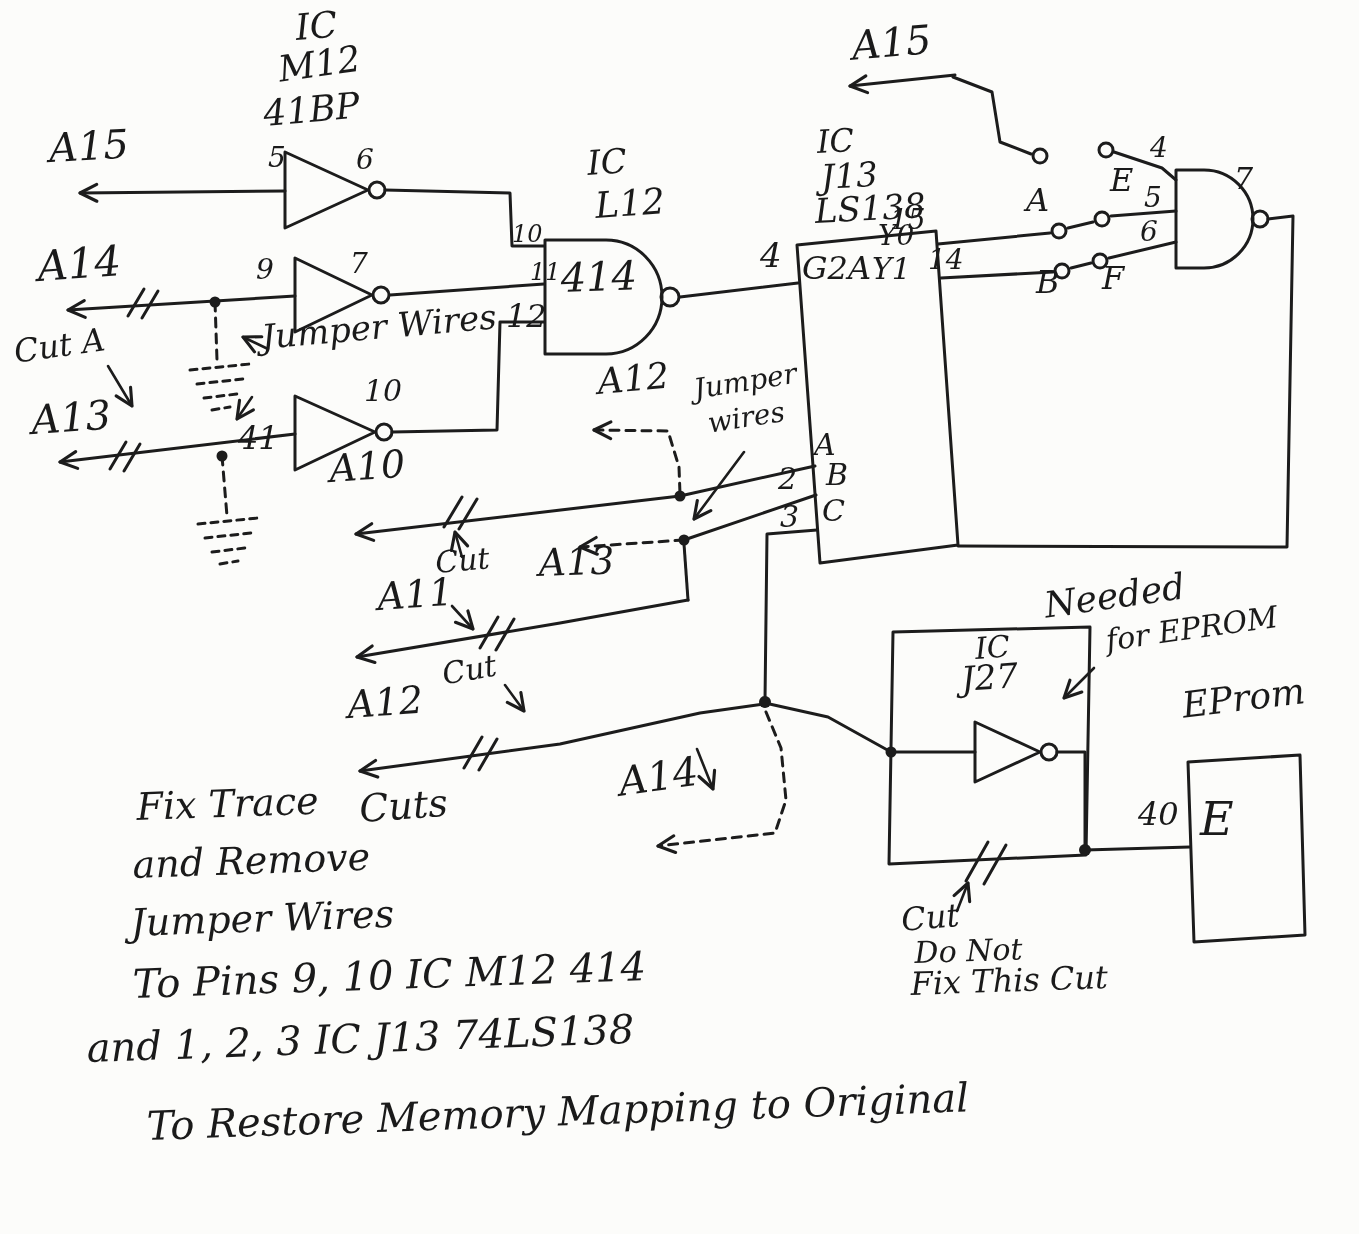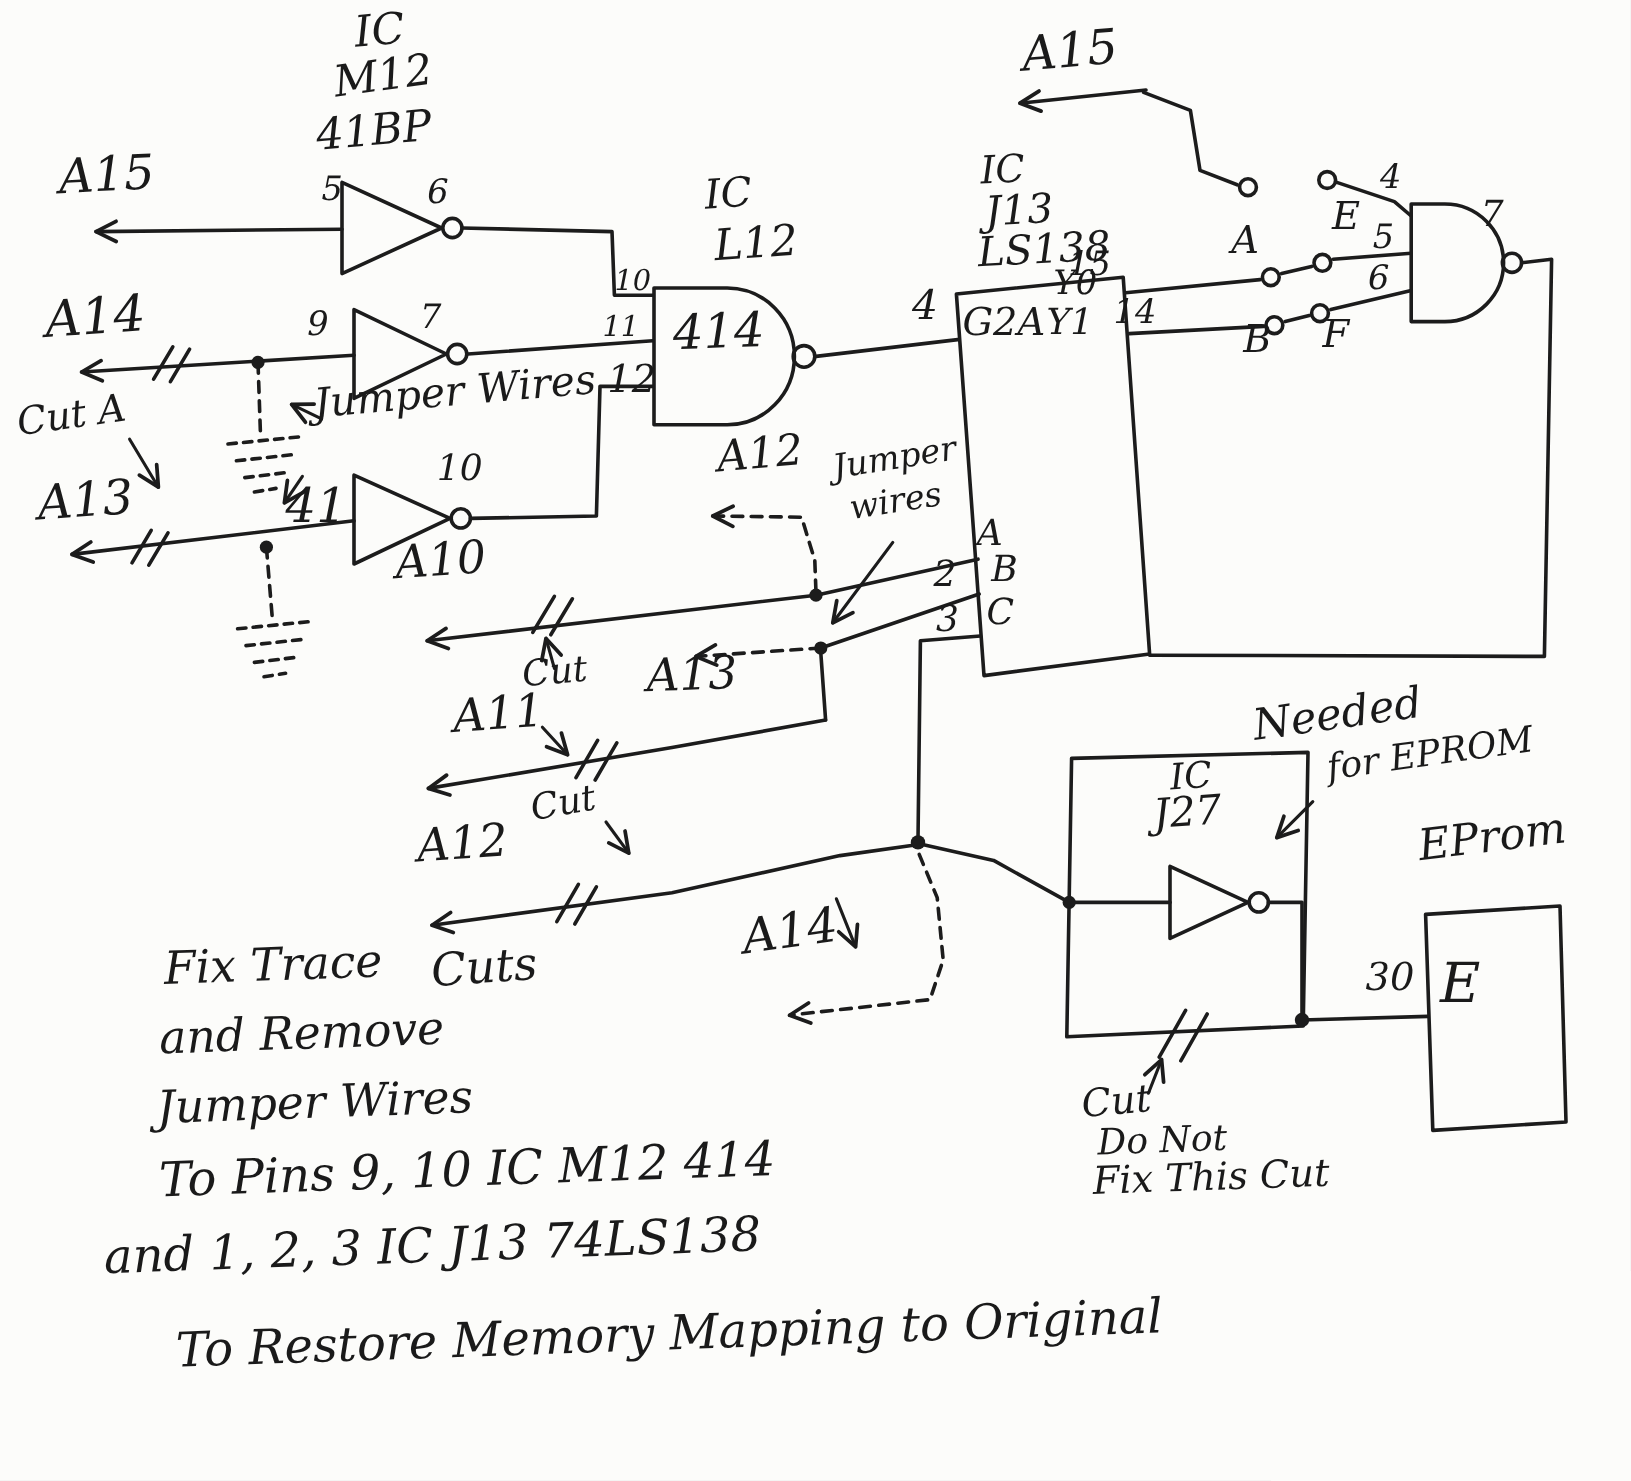--- a/index.html
+++ b/index.html
@@ -188,28 +188,28 @@
   <span class="lbl" style="left:260px;top:320px;font-size:34px;transform:rotate(-5deg)">Jumper Wires</span>
 
   <span class="lbl" style="left:294px;top:10px;font-size:36px;transform:rotate(-5deg)">IC</span>
   <span class="lbl" style="left:276px;top:52px;font-size:36px;transform:rotate(-8deg)">M12</span>
   <span class="lbl" style="left:262px;top:96px;font-size:36px;transform:rotate(-5deg)">41BP</span>
 
   <span class="lbl" style="left:268px;top:144px;font-size:28px">5</span>
   <span class="lbl" style="left:356px;top:146px;font-size:28px">6</span>
   <span class="lbl" style="left:256px;top:256px;font-size:28px">9</span>
   <span class="lbl" style="left:350px;top:250px;font-size:28px">7</span>
-  <span class="lbl" style="left:238px;top:402px;font-size:40px">41</span>
+  <span class="lbl" style="left:238px;top:422px;font-size:32px">41</span>
   <span class="lbl" style="left:364px;top:376px;font-size:30px">10</span>
 
   <span class="lbl" style="left:586px;top:146px;font-size:34px;transform:rotate(-4deg)">IC</span>
   <span class="lbl" style="left:594px;top:188px;font-size:36px;transform:rotate(-4deg)">L12</span>
   <span class="lbl" style="left:560px;top:258px;font-size:40px;transform:rotate(-2deg)">414</span>
   <span class="lbl" style="left:512px;top:222px;font-size:24px">10</span>
-  <span class="lbl" style="left:502px;top:260px;font-size:24px">11</span>
+  <span class="lbl" style="left:530px;top:260px;font-size:24px">11</span>
   <span class="lbl" style="left:506px;top:300px;font-size:32px">12</span>
   <span class="lbl" style="left:760px;top:238px;font-size:34px">4</span>
 
   <span class="lbl" style="left:816px;top:126px;font-size:32px;transform:rotate(-3deg)">IC</span>
   <span class="lbl" style="left:820px;top:160px;font-size:34px;transform:rotate(-3deg)">J13</span>
   <span class="lbl" style="left:814px;top:194px;font-size:34px;transform:rotate(-3deg)">LS138</span>
 
   <span class="lbl" style="left:850px;top:26px;font-size:40px;transform:rotate(-5deg)">A15</span>
 
   <span class="lbl" style="left:802px;top:252px;font-size:32px">G2A</span>
@@ -246,21 +246,21 @@
   <span class="lbl" style="left:346px;top:686px;font-size:38px;transform:rotate(-4deg)">A12</span>
   <span class="lbl" style="left:616px;top:762px;font-size:40px;transform:rotate(-8deg)">A14</span>
 
   <span class="lbl" style="left:1042px;top:588px;font-size:36px;transform:rotate(-8deg)">Needed</span>
   <span class="lbl" style="left:1104px;top:626px;font-size:30px;transform:rotate(-8deg)">for EPROM</span>
   <span class="lbl" style="left:974px;top:634px;font-size:30px;transform:rotate(-4deg)">IC</span>
   <span class="lbl" style="left:960px;top:662px;font-size:34px;transform:rotate(-4deg)">J27</span>
 
   <span class="lbl" style="left:1180px;top:688px;font-size:36px;transform:rotate(-7deg)">EProm</span>
   <span class="lbl" style="left:1200px;top:796px;font-size:46px">E</span>
-  <span class="lbl" style="left:1138px;top:798px;font-size:32px">30</span>
+  <span class="lbl" style="left:1138px;top:798px;font-size:32px">40</span>
 
   <span class="lbl" style="left:900px;top:904px;font-size:32px;transform:rotate(-5deg)">Cut</span>
   <span class="lbl" style="left:914px;top:938px;font-size:30px;transform:rotate(-2deg)">Do Not</span>
   <span class="lbl" style="left:910px;top:968px;font-size:32px;transform:rotate(-2deg)">Fix This Cut</span>
 
   <span class="lbl" style="left:136px;top:788px;font-size:38px;transform:rotate(-2deg)">Fix Trace</span>
   <span class="lbl" style="left:358px;top:790px;font-size:38px;transform:rotate(-4deg)">Cuts</span>
   <span class="lbl" style="left:132px;top:846px;font-size:38px;transform:rotate(-2deg)">and Remove</span>
   <span class="lbl" style="left:130px;top:904px;font-size:38px;transform:rotate(-2deg)">Jumper Wires</span>
   <span class="lbl" style="left:132px;top:964px;font-size:40px;transform:rotate(-2deg)">To Pins 9, 10 IC M12 414</span>

